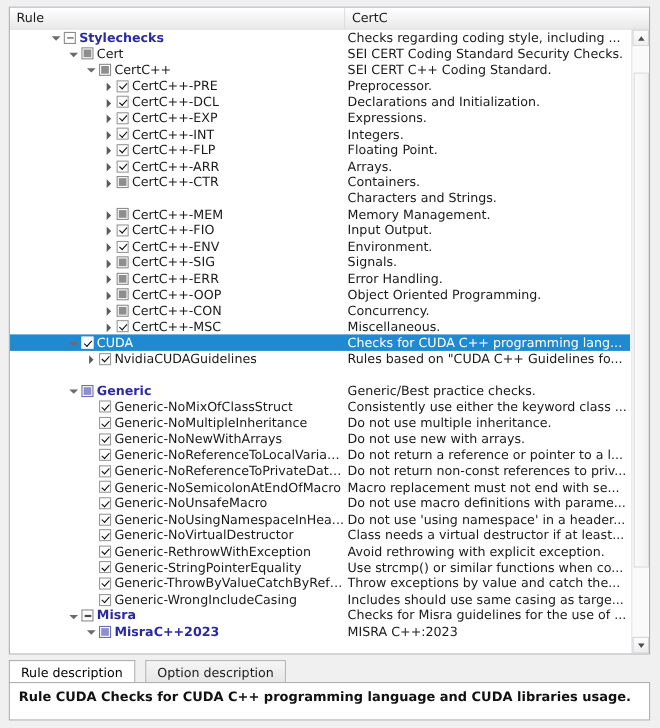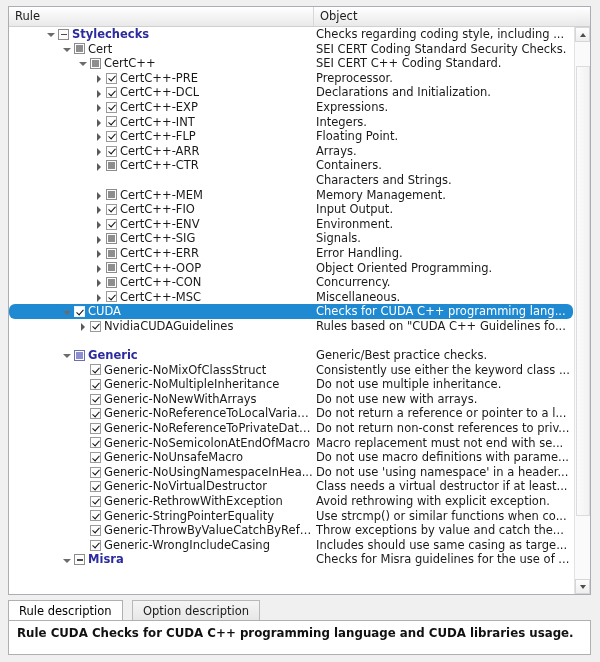--- a/index.html
+++ b/index.html
@@ -36,21 +36,21 @@
   .col-head.title{width:262px;border-right:none;}
 
   .rows-clip{
     position:absolute;left:0;top:20px;right:17px;bottom:0;
     overflow:hidden;background:#fff;
   }
   .row{
     position:relative;height:14.6px;line-height:14.6px;
     white-space:nowrap;
   }
-  .row.selected{background:#1f8ad2;border-radius:6px;}
+  .row.selected{background:#1f8ad2;}
   .row.selected .rule-label,
   .row.selected .title-cell{color:#ffffff;}
 
   .rule-cell{
     position:absolute;left:0;top:0;width:305px;height:100%;
     overflow:hidden;display:flex;align-items:center;
   }
   .title-cell{
     position:absolute;left:307px;top:0;width:255px;height:100%;
     overflow:hidden;text-overflow:ellipsis;white-space:nowrap;
@@ -170,21 +170,21 @@
 </style>
 </head>
 <body>
 
 <div id="app">
 
   <div class="tree-panel">
 
     <div class="header-row">
       <div class="col-head rule">Rule</div>
-      <div class="col-head title">Object</div>
+      <div class="col-head title">CertC</div>
     </div>
 
     <div class="rows-clip" id="rows">
         <div class="row">
           <div class="rule-cell">
             <span class="indent" style="width: 36px;"></span>
             <span class="exp open">
               <i></i>
             </span>
             <span class="cb minus"></span>
@@ -608,20 +608,33 @@
           <div class="rule-cell">
             <span class="indent" style="width: 52px;"></span>
             <span class="exp open">
               <i></i>
             </span>
             <span class="cb minus"></span>
             <span class="rule-label trunc group">Misra</span>
           </div>
           <div class="title-cell">
             <span>Checks for Misra guidelines for the use of ...</span>
+          </div>
+        </div>
+        <div class="row">
+          <div class="rule-cell">
+            <span class="indent" style="width: 68px;"></span>
+            <span class="exp open">
+              <i></i>
+            </span>
+            <span class="cb blue"></span>
+            <span class="rule-label trunc group">MisraC++2023</span>
+          </div>
+          <div class="title-cell">
+            <span>MISRA C++:2023</span>
           </div>
         </div>
       </div>
 
     <div class="vscroll">
       <div class="vs-btn up">
           <i></i>
         </div>
       <div class="vs-track">
         <div class="vs-thumb"></div>

